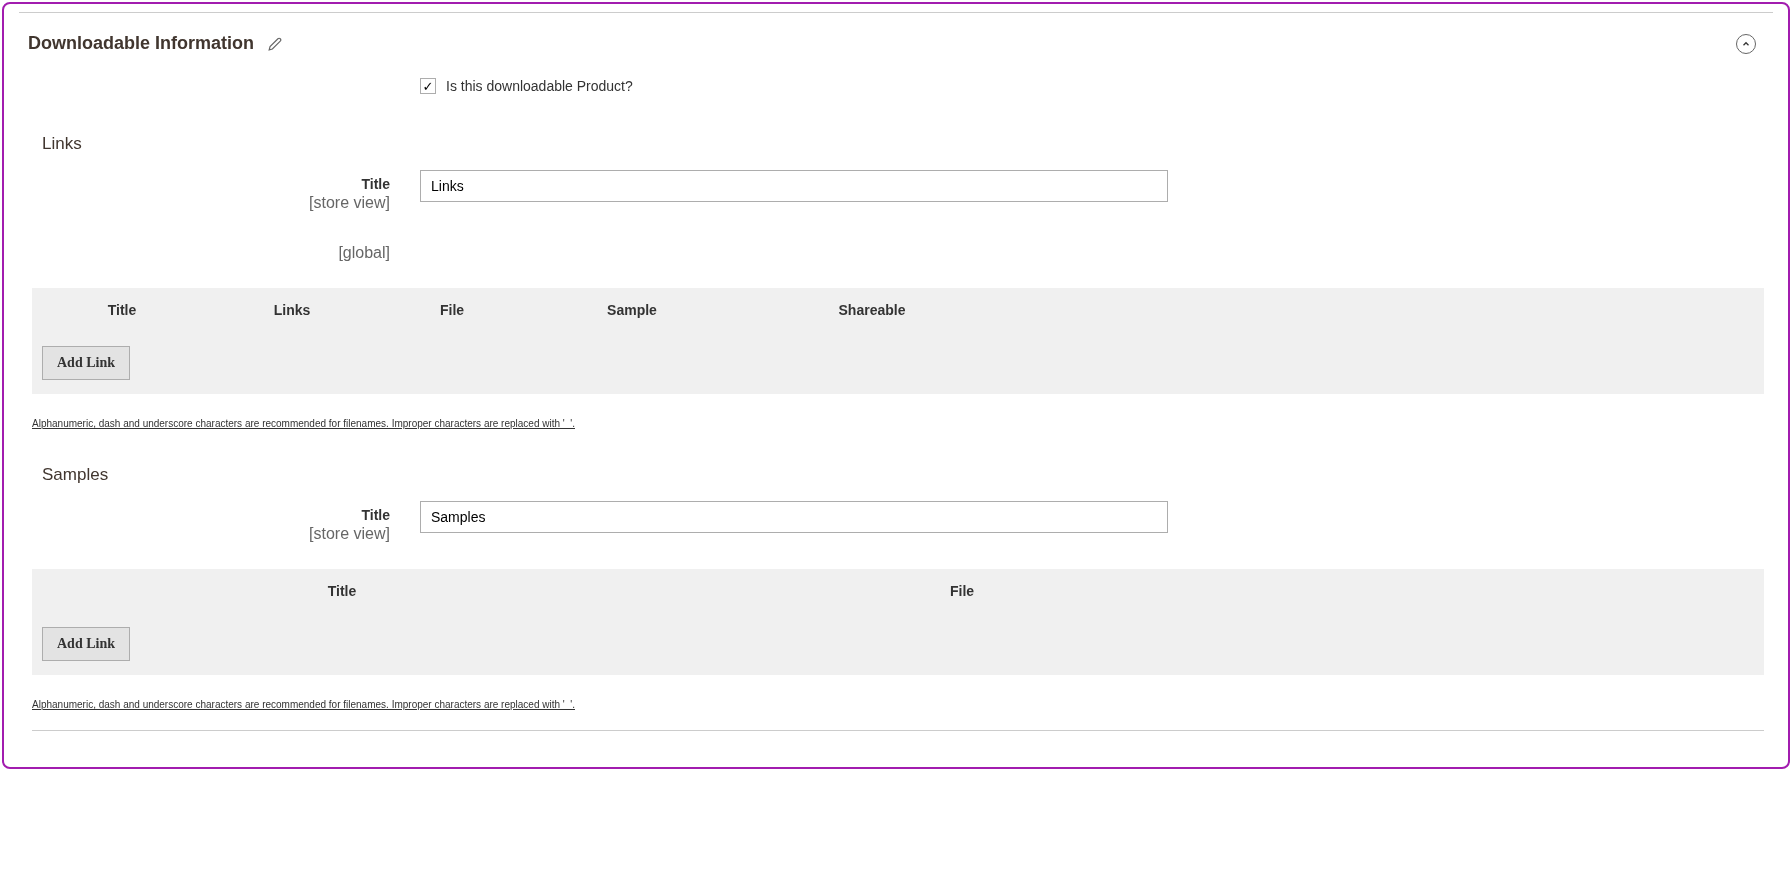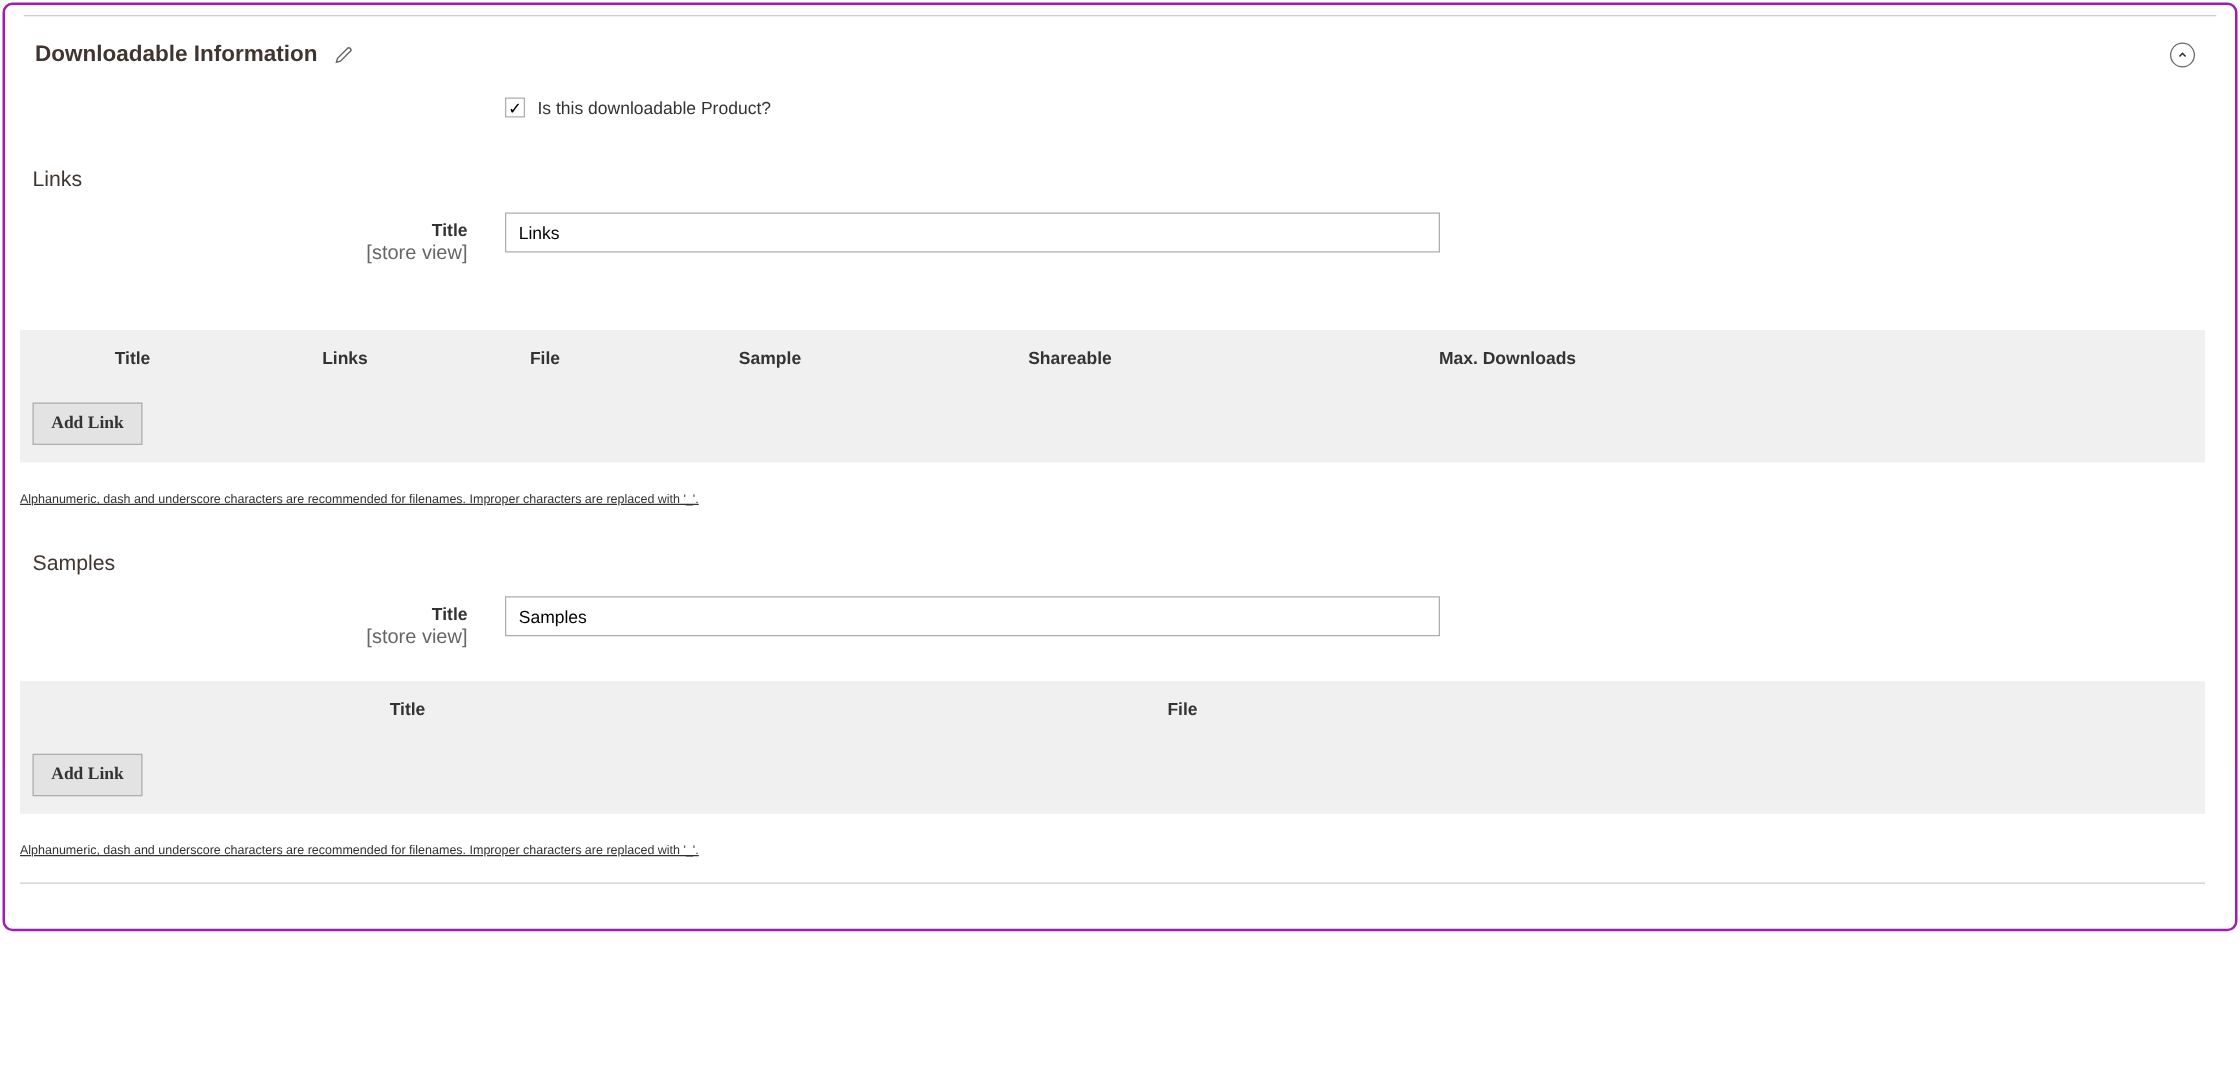--- a/index.html
+++ b/index.html
@@ -54,21 +54,21 @@
       align-items: center;
       justify-content: center;
       cursor: pointer;
       margin-right: 8px;
     }
     .collapse-btn svg {
       width: 10px;
       height: 10px;
     }
     .content {
-      padding: 0 24px 20px 12px;
+      padding: 0 24px 20px 28px;
     }
     .checkbox-row {
       display: flex;
       align-items: center;
       margin-left: 388px;
       margin-bottom: 40px;
     }
     .checkbox {
       width: 16px;
       height: 16px;
@@ -212,30 +212,32 @@
       <div class="form-label-col">
         <span class="form-label">Title</span>
         <span class="form-scope">[store view]</span>
       </div>
       <div class="form-input-col">
         <input type="text" class="text-input" value="Links" style="">
       </div>
     </div>
 
     <div class="form-row">
+      <div class="form-label-col">
+        <span class="form-scope" style="margin-top:0;">[global]</span>
+      </div>
     </div>
 
     <div class="table-wrap links-table">
       <div class="table-header">
         <div class="th th-title">Title</div>
         <div class="th th-price">Links</div>
         <div class="th th-file">File</div>
         <div class="th th-sample">Sample</div>
         <div class="th th-shareable">Shareable</div>
-        <div class="th th-max">Max. Downloads</div>
       </div>
       <div class="table-body">
         <button class="add-btn">Add Link</button>
       </div>
     </div>
 
     <p class="note">Alphanumeric, dash and underscore characters are recommended for filenames. Improper characters are replaced with '_'.</p>
 
     <h3 class="subsection-title">Samples</h3>
 

